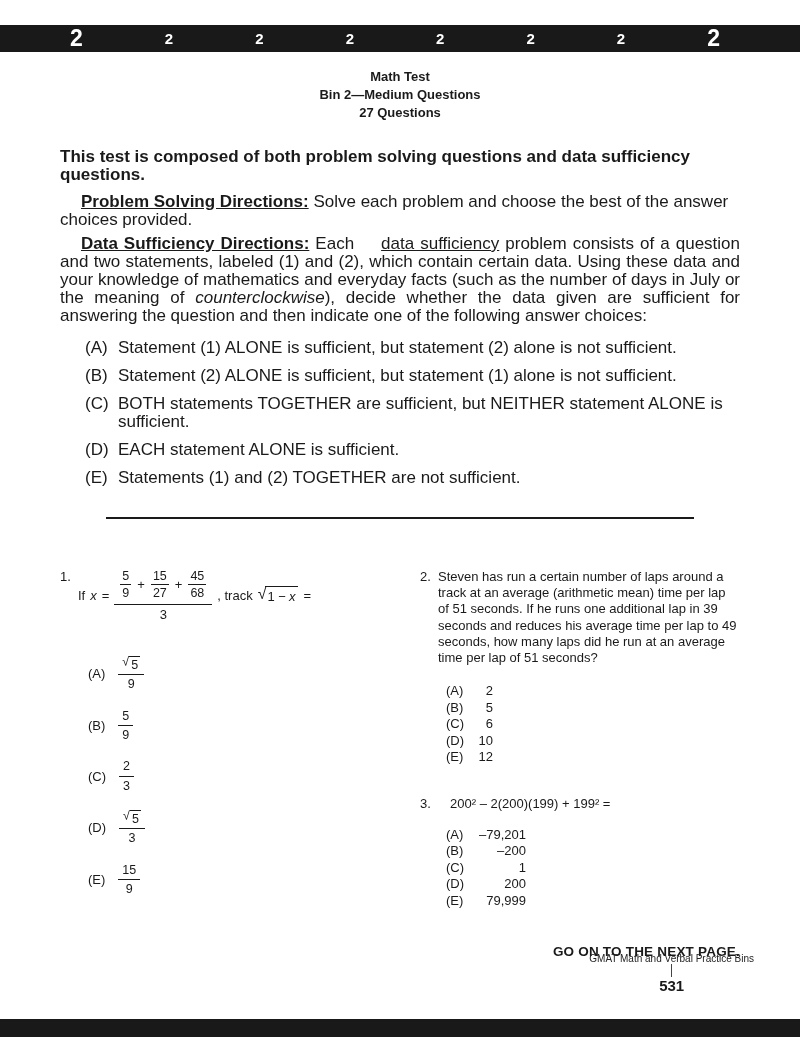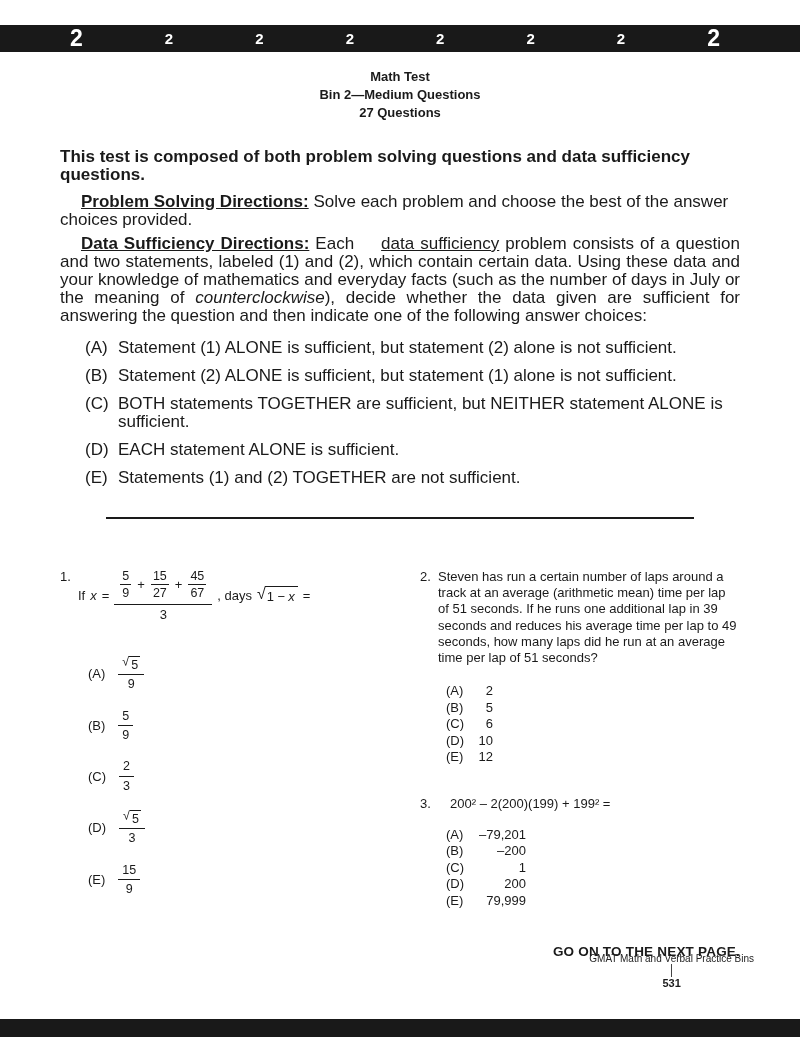--- a/index.html
+++ b/index.html
@@ -68,21 +68,21 @@
   .q2 .schoice .val { width: 17px; }
   .q3 { margin-top: 30px; }
   .q3-expr { margin-left: 12px; }
   .q3 .simple-choices { margin-top: 16px; }
   .q3 .schoice .val { width: 50px; }
 
   .goon { position: absolute; top: 944px; right: 60px; font-weight: bold; font-size: 13.5px; letter-spacing: 0.2px; }
   .footer { position: absolute; top: 953px; right: 46px; display: flex; align-items: center; flex-direction: column; }
   .footer .book { font-size: 10px; color: #222; }
   .footer .sep { width: 1px; height: 13px; background: #444; margin: 0 8px; }
-  .footer .pagenum { font-size: 11px; font-weight: bold; }
+  .footer .pagenum { font-size: 15px; font-weight: bold; }
 
   .bottombar { position: absolute; left: 0; right: 0; bottom: 0; height: 18px; background: #191919; }
 </style>
 </head>
 <body>
 
 <div class="page">
 
   <div class="topbar">
     <span class="tab big">2</span>
@@ -151,26 +151,26 @@
                     <span class="sd">9</span>
                   </span>
                 <span class="plus">+</span>
                 <span class="sfrac">
                     <span class="sn">15</span>
                     <span class="sd">27</span>
                   </span>
                 <span class="plus">+</span>
                 <span class="sfrac">
                     <span class="sn">45</span>
-                    <span class="sd">67</span>
+                    <span class="sd">68</span>
                   </span>
               </span>
               <span class="bf-den">3</span>
             </span>
-            <span>, days</span>
+            <span>, track</span>
             <span class="sqrt">
                 <span class="rad">√</span>
                 <span class="ovl">
                   <span>1 −</span>
                   <span class="italic">x</span>
                 </span>
               </span>
             <span>=</span>
           </span>
         </div>

